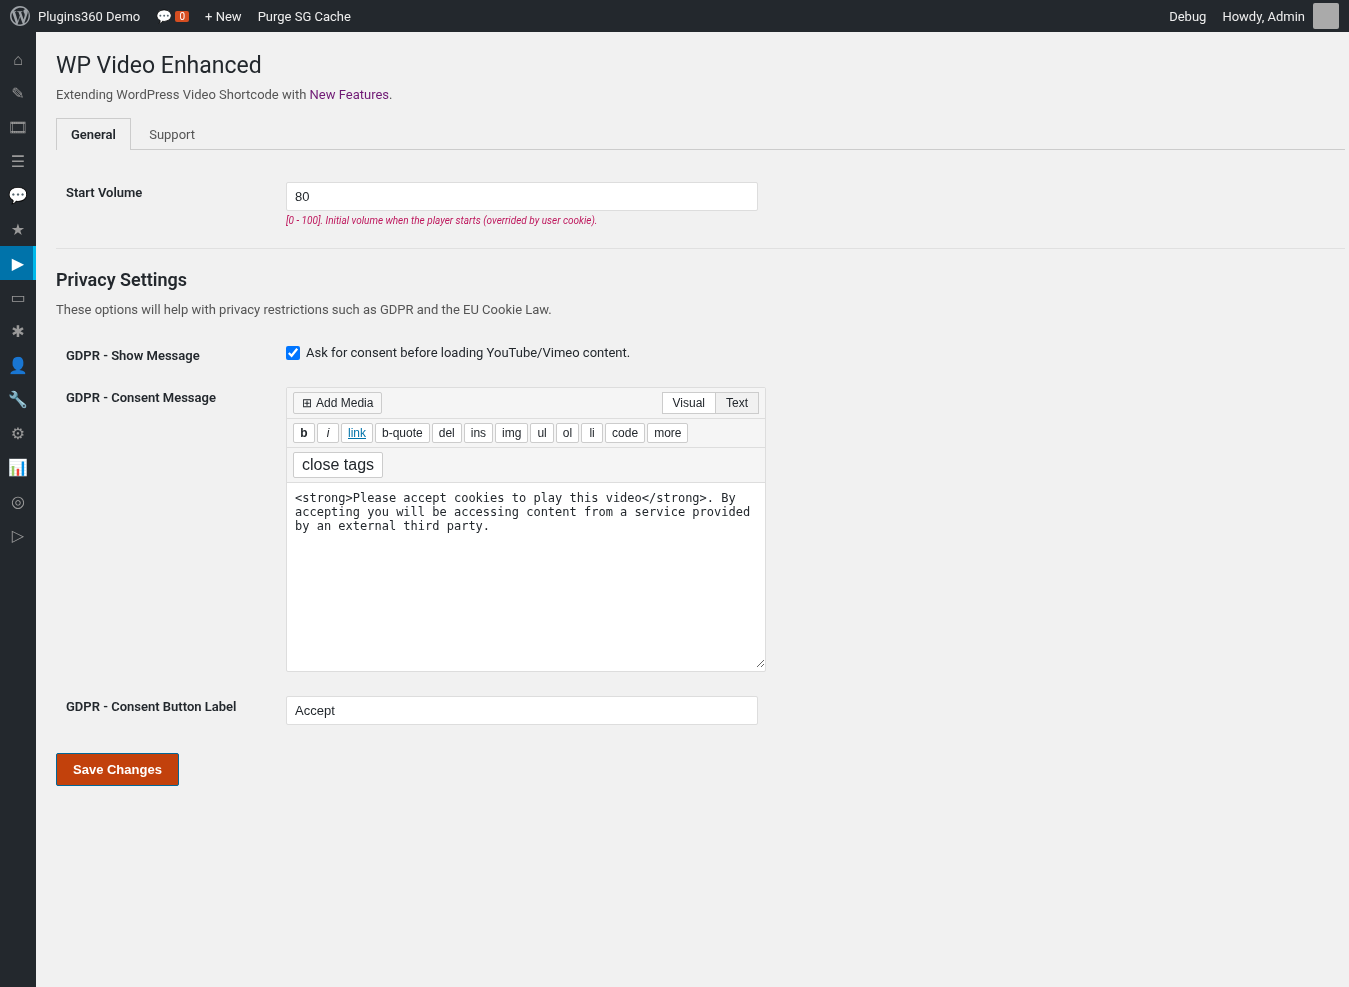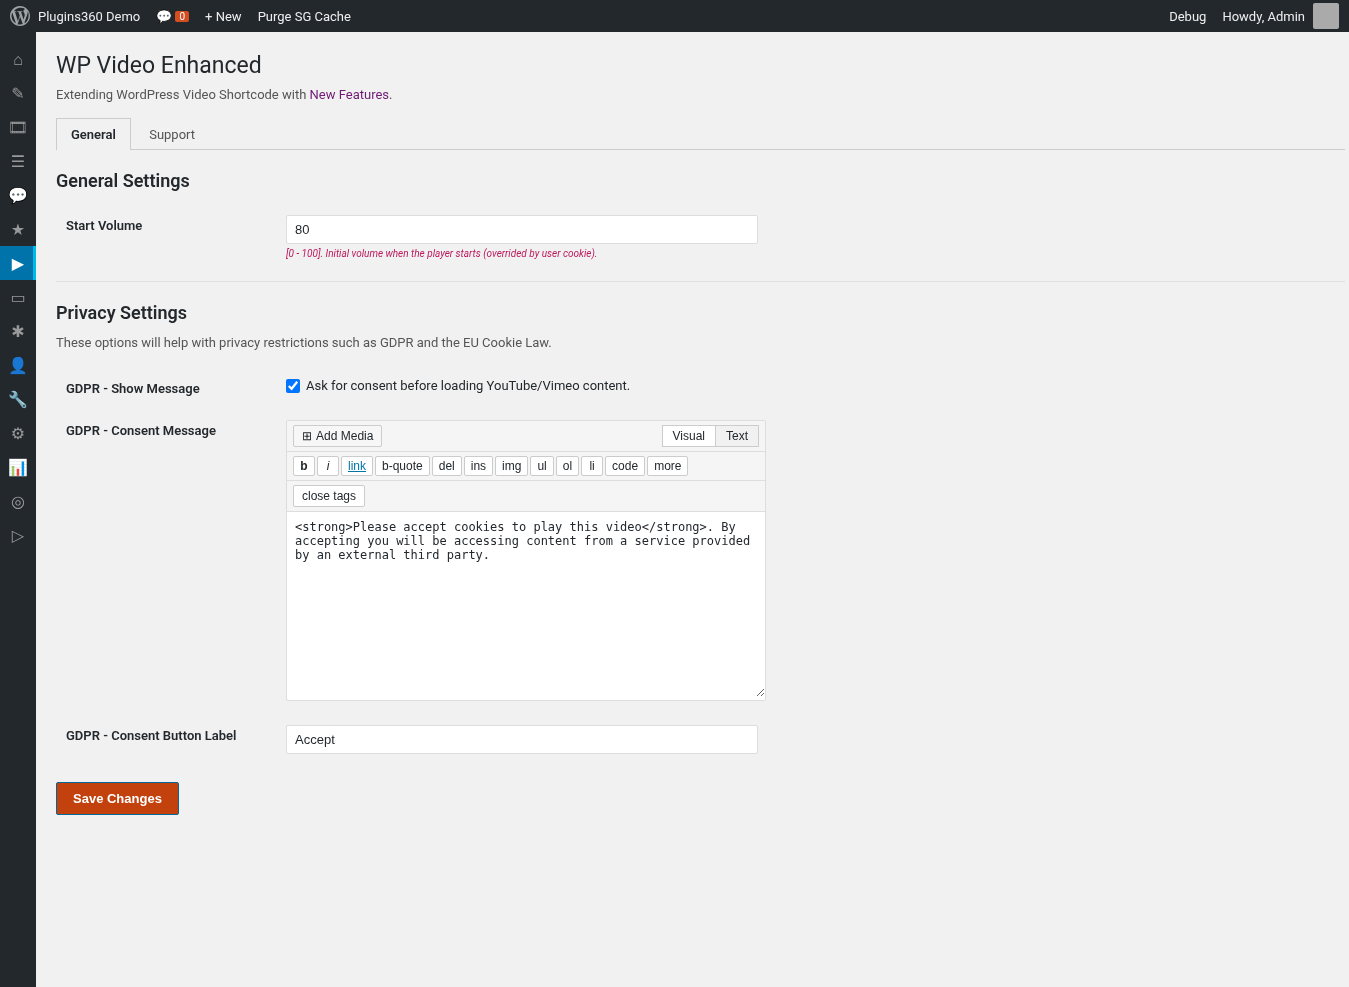--- a/index.html
+++ b/index.html
@@ -246,21 +246,21 @@
     .format-btn.bold { font-weight: bold; }
     .format-btn.italic { font-style: italic; }
     .format-btn.link-btn { color: #0073aa; text-decoration: underline; }
 
     .format-close-tags {
       padding: 3px 8px;
       border: 1px solid #ccc;
       border-radius: 2px;
       background: #fff;
       cursor: pointer;
-      font-size: 12px;
+      font-size: 16px;
       color: #23282d;
     }
 
     .wp-editor-close-row {
       padding: 4px 6px;
       background: #f5f5f5;
       border-bottom: 1px solid #ddd;
     }
 
     .editor-textarea {
@@ -349,21 +349,20 @@
   <p class="page-subtitle">
     <span>Extending WordPress Video Shortcode with</span>
     <a href="#">New Features</a><span>.</span>
   </p>
 
   <div class="nav-tab-wrapper">
     <a class="nav-tab nav-tab-active">General</a>
     <a class="nav-tab">Support</a>
   </div>
 
-  <h2 class="settings-section-title">General Settings</h2>
 
   <table class="form-table">
     <tbody>
       <tr>
         <th scope="row">
           <label>Start Volume</label>
         </th>
         <td>
           <input type="text" class="regular-text" value="80" style="">
           <p class="description">[0 - 100]. Initial volume when the player starts (overrided by user cookie).</p>

